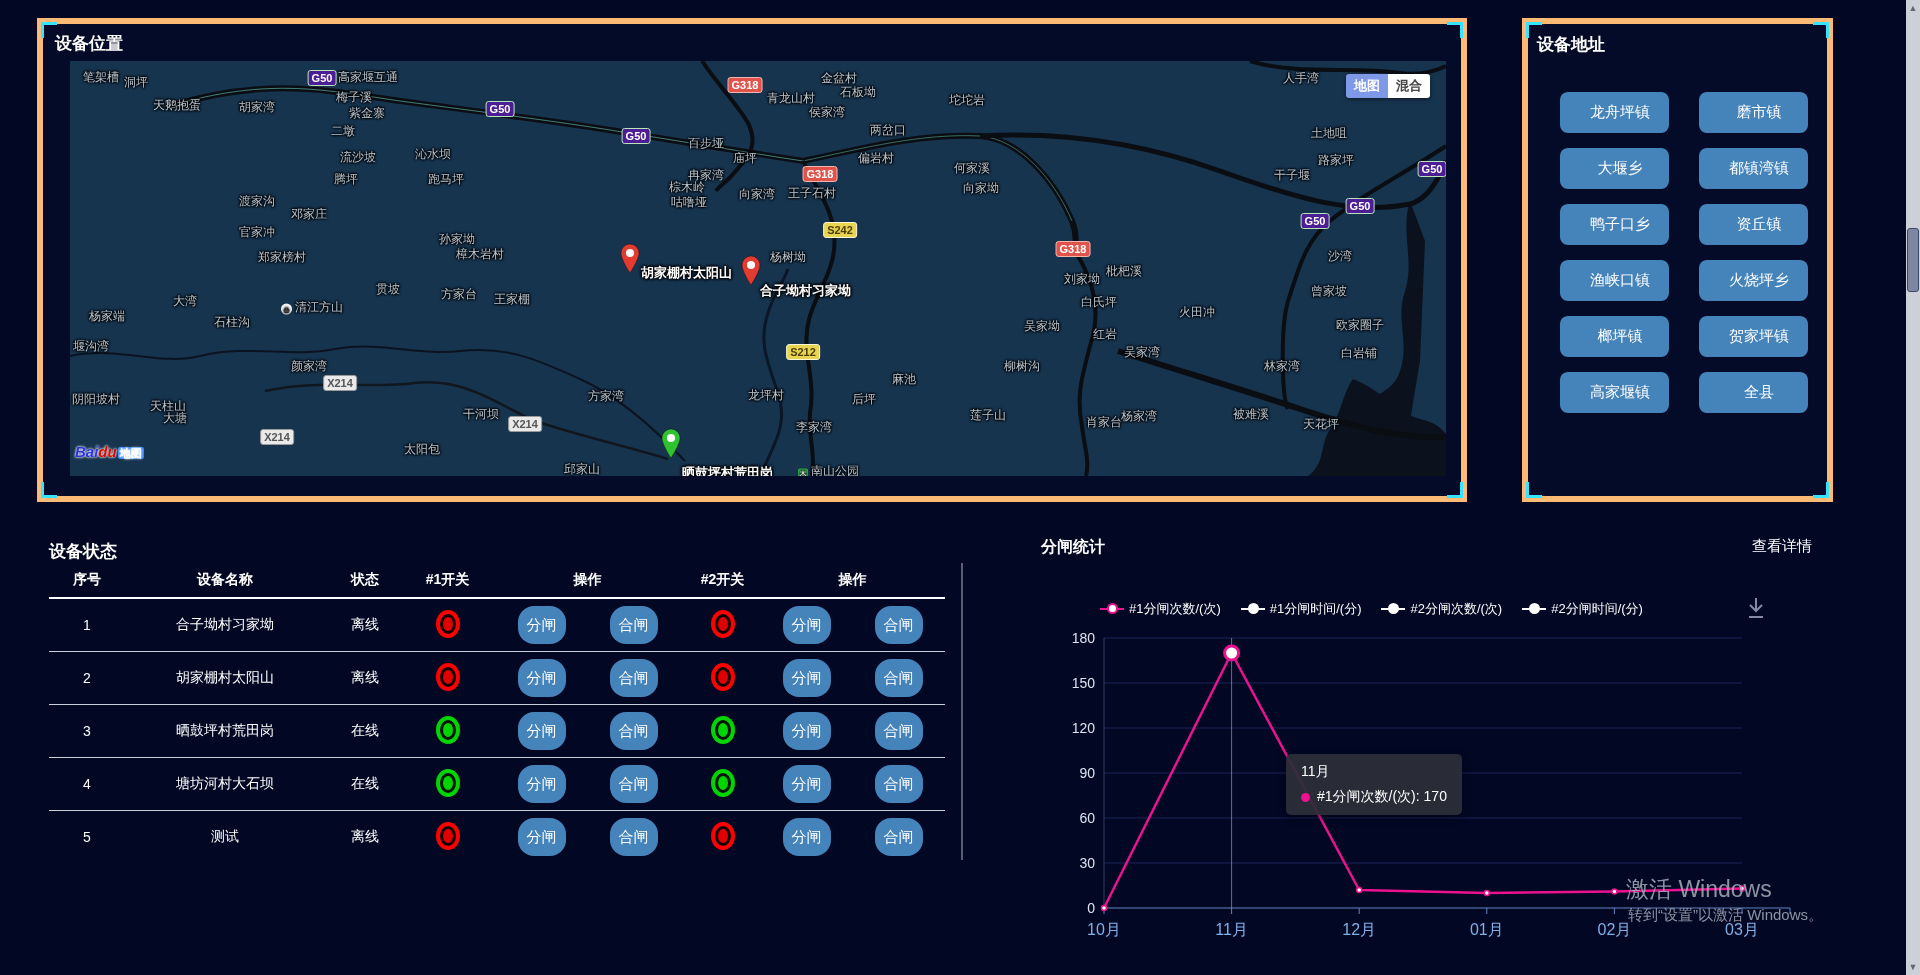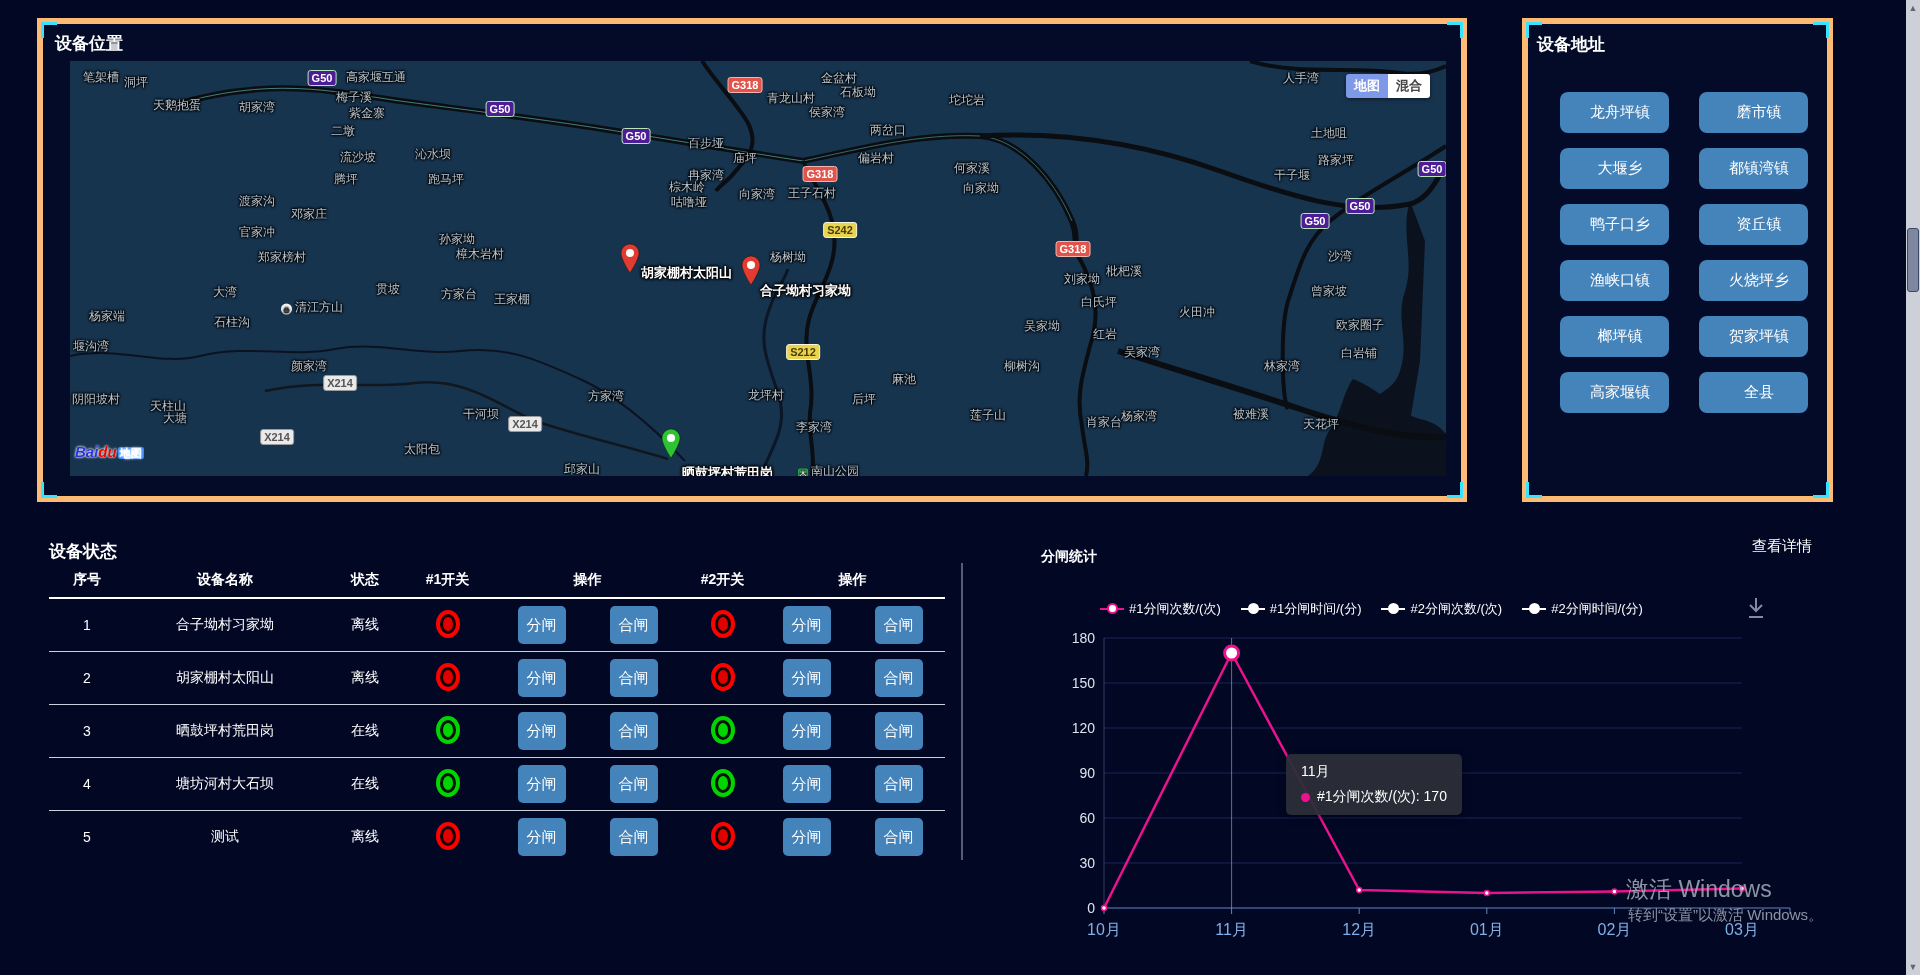--- a/index.html
+++ b/index.html
@@ -55,21 +55,21 @@
   .thead{display:flex;height:34px;align-items:center;border-bottom:2px solid #fff;}
   .th{color:#fff;font-weight:bold;font-size:14px;text-align:center;}
   .trow{display:flex;height:52px;align-items:center;border-bottom:1px solid rgba(222,228,238,.9);}
   .trow:last-child{border-bottom:none;}
   .td{color:#fff;font-size:14px;text-align:center;}
   .c0{width:76px;} .c1{width:200px;} .c2{width:80px;} .c3{width:85px;} .c4{width:195px;} .c5{width:75px;} .c6{width:185px;}
   .ind{display:inline-block;width:16px;height:20px;border-radius:50%;border:4px solid #f00;background:#120000;position:relative;}
   .ind i{position:absolute;left:3px;top:3px;right:3px;bottom:3px;border-radius:50%;background:#e00000;}
   .ind.green{border-color:#00d500;background:#001200;} .ind.green i{background:#00d500;}
   .acts{display:flex;justify-content:center;gap:44px;}
-  .act-btn{width:48px;height:38px;background:#4583bb;border:none;border-radius:5px;color:#fff;
+  .act-btn{width:48px;height:38px;background:#4583bb;border:none;border-radius:16px;color:#fff;
         font-size:15px;cursor:pointer;font-family:Liberation Sans, sans-serif;}
   .table-scroll-line{position:absolute;left:961px;top:563px;width:2px;height:297px;background:rgba(190,198,212,.45);}
 
   
   .details-link{position:absolute;left:1752px;top:537px;color:#fff;font-size:15px;cursor:pointer;}
   .legend{position:absolute;left:1100px;top:600px;width:620px;display:flex;
         align-items:center;gap:20px;}
   .lg-item{display:flex;align-items:center;gap:5px;cursor:pointer;}
   .lg-mark{position:relative;width:24px;height:2px;display:inline-block;}
   .lg-dot{position:absolute;left:7px;top:-5px;width:7px;height:7px;border-radius:50%;border:2px solid #fff;background:#fff;}
@@ -130,38 +130,38 @@
 
         <path d="M1376,85 C1330,115 1290,135 1260,160 C1235,180 1228,210 1218,240 C1210,268 1212,338 1218,348" fill="none" stroke="#0a0d12" stroke-width="4"></path>
 
         <path d="M195,330 C250,318 300,328 345,322 C395,316 430,345 465,360 C510,375 555,385 598,398" fill="none" stroke="#11171f" stroke-width="2.5"></path>
       </svg>
       <div>
           <span class="mlbl" style="left: 13px; top: 16px;">笔架槽</span>
           <span class="mlbl" style="left: 54px; top: 21px;">洞坪</span>
           <span class="mlbl" style="left: 83px; top: 44px;">天鹅抱蛋</span>
           <span class="mlbl" style="left: 169px; top: 46px;">胡家湾</span>
-          <span class="mlbl" style="left: 276px; top: 16px;">高家堰互通</span>
+          <span class="mlbl" style="left: 268px; top: 16px;">高家堰互通</span>
           <span class="mlbl" style="left: 266px; top: 36px;">梅子溪</span>
           <span class="mlbl" style="left: 279px; top: 52px;">紫金寨</span>
           <span class="mlbl" style="left: 261px; top: 70px;">二墩</span>
           <span class="mlbl" style="left: 270px; top: 96px;">流沙坡</span>
           <span class="mlbl" style="left: 345px; top: 93px;">沁水坝</span>
           <span class="mlbl" style="left: 264px; top: 118px;">腾坪</span>
           <span class="mlbl" style="left: 358px; top: 118px;">跑马坪</span>
           <span class="mlbl" style="left: 169px; top: 140px;">渡家沟</span>
           <span class="mlbl" style="left: 221px; top: 153px;">邓家庄</span>
           <span class="mlbl" style="left: 169px; top: 171px;">官家冲</span>
           <span class="mlbl" style="left: 188px; top: 196px;">郑家榜村</span>
           <span class="mlbl" style="left: 369px; top: 178px;">孙家坳</span>
           <span class="mlbl" style="left: 386px; top: 193px;">樟木岩村</span>
           <span class="mlbl" style="left: 306px; top: 228px;">贯坡</span>
           <span class="mlbl" style="left: 371px; top: 233px;">方家台</span>
           <span class="mlbl" style="left: 424px; top: 238px;">王家棚</span>
-          <span class="mlbl" style="left: 103px; top: 231px; margin-left: 40px;">大湾</span>
+          <span class="mlbl" style="left: 103px; top: 240px;">大湾</span>
           <span class="mlbl" style="left: 211px; top: 246px;"><span class="poi-scenic">▲</span>清江方山</span>
           <span class="mlbl" style="left: 144px; top: 261px;">石柱沟</span>
           <span class="mlbl" style="left: 19px; top: 255px;">杨家端</span>
           <span class="mlbl" style="left: 3px; top: 285px;">堰沟湾</span>
           <span class="mlbl" style="left: 221px; top: 305px;">颜家湾</span>
           <span class="mlbl" style="left: 2px; top: 338px;">阴阳坡村</span>
           <span class="mlbl" style="left: 80px; top: 345px;">天柱山</span>
           <span class="mlbl" style="left: 93px; top: 357px;">大塘</span>
           <span class="mlbl" style="left: 334px; top: 388px;">太阳包</span>
           <span class="mlbl" style="left: 393px; top: 353px;">干河坝</span>
@@ -363,21 +363,21 @@
           <div class="td c5"><span class="ind red"><i></i></span></div>
           <div class="td acts c6">
             <button class="act-btn">分闸</button>
             <button class="act-btn">合闸</button>
           </div>
         </div>
       </div>
   </div>
   <div class="table-scroll-line"></div>
 
-  <div class="sec-title" style="left:1041px;top:548px;font-size:14px;">分闸统计</div>
+  <div class="sec-title" style="left:1041px;top:537px;font-size:16px;">分闸统计</div>
   <div class="details-link">查看详情</div>
   <div class="dl-icon">
     <svg width="20" height="24" viewBox="0 0 20 24">
       <path d="M10 2 v12 M4 9 l6 6 6 -6 M3 21 h14" fill="none" stroke="#9aa3b8" stroke-width="2"></path>
     </svg>
   </div>
   <div class="legend">
       <span class="lg-item">
         <span class="lg-mark" style="background: rgb(236, 18, 143);">
           <span class="lg-dot" style="border-color: rgb(236, 18, 143);"></span>

